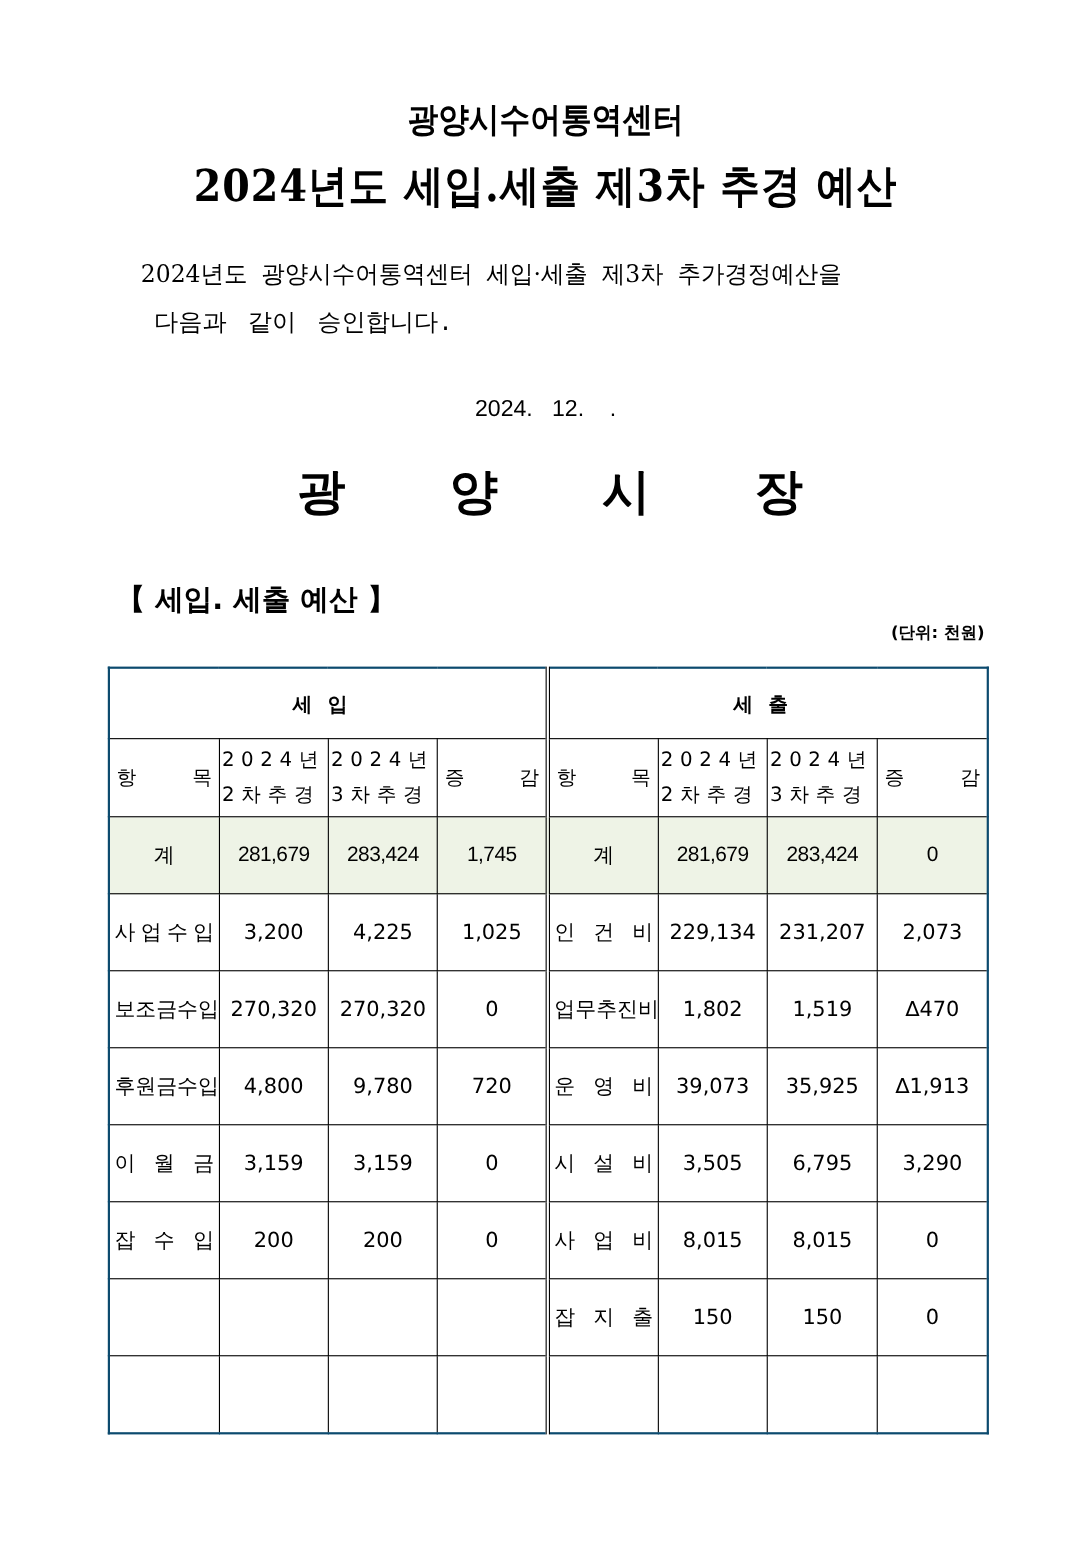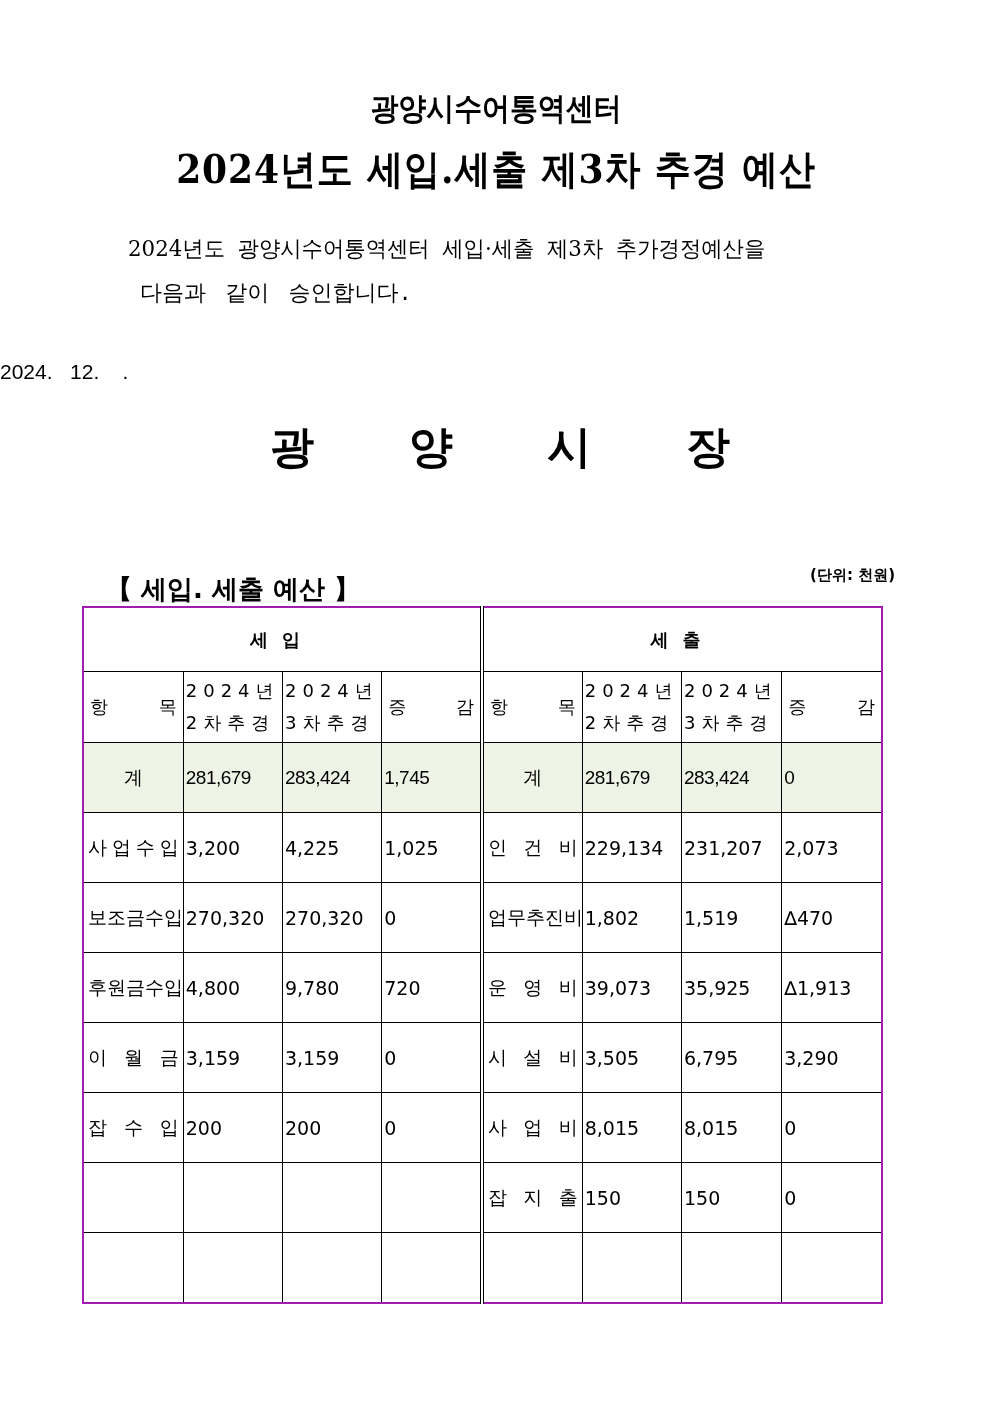--- a/index.html
+++ b/index.html
@@ -2,31 +2,31 @@
 <html><head>
 <meta charset="utf-8">
 <style>
   html, body { margin: 0; padding: 0; background: #ffffff; }
   body { width: 992px; height: 1403px; position: relative; overflow: hidden; font-family: "DejaVu Sans", sans-serif; color: #000; }
   .abs { position: absolute; }
   .org { left: 0; width: 992px; top: 88px; text-align: center; font-family: "DejaVu Serif", serif; font-weight: bold; font-size: 31px; letter-spacing: 0px; transform: scaleX(0.9); }
   .title { left: 0; width: 992px; top: 142px; text-align: center; font-family: "DejaVu Serif", serif; font-weight: bold; font-size: 40px; letter-spacing: 1px; transform: scaleX(0.9); }
   .body1 { left: 128px; top: 234px; font-family: "DejaVu Serif", serif; font-size: 22px; transform-origin: left; transform: scaleX(0.97); white-space: nowrap; word-spacing: 6px; }
   .body2 { left: 106px; top: 278px; font-family: Liberation Mono, monospace; font-size: 22px; white-space: nowrap; word-spacing: 6px; margin-left: 34px; }
-  .date { left: 0; width: 992px; top: 360px; font-family: "Liberation Sans", sans-serif; font-size: 21px; white-space: pre; }
+  .date { left: 0; width: 992px; top: 360px; text-align: center; font-family: "Liberation Sans", sans-serif; font-size: 21px; white-space: pre; }
   .mayor { left: 270px; width: 460px; top: 418px; display: flex; justify-content: space-between; font-family: "DejaVu Serif", serif; font-weight: bold; font-size: 44px; }
-  .section { left: 106px; top: 528px; font-family: "DejaVu Sans", sans-serif; font-weight: bold; font-size: 26px; white-space: nowrap; margin-top: 44px; }
+  .section { left: 106px; top: 528px; font-family: "DejaVu Sans", sans-serif; font-weight: bold; font-size: 26px; white-space: nowrap; }
   .unit { right: 97px; top: 566px; font-size: 15px; font-family: "DejaVu Sans", sans-serif; font-weight: bold; }
-  table.budget { position: absolute; left: 82px; top: 606px; width: 801px; border-collapse: collapse; border: 2px solid #a21caf; table-layout: fixed; font-family: "DejaVu Sans", sans-serif; font-size: 19px; }
+  table.budget { position: absolute; left: 98px; top: 606px; width: 801px; border-collapse: collapse; border: 2px solid #0c4a6e; table-layout: fixed; font-family: "DejaVu Sans", sans-serif; font-size: 19px; }
   table.budget td { border: 1px solid #000; padding: 0 2px; height: 69px; }
   table.budget tr.h1 td { height: 63px; text-align: center; font-weight: bold; font-size: 18px; letter-spacing: 14px; }
   table.budget tr.h2 td { height: 70px; font-size: 18px; }
   .colhead { text-align: left; line-height: 32px; letter-spacing: 6px; }
   .spread { display: flex; justify-content: space-between; padding: 0 4px; }
-  .num { text-align: left; white-space: nowrap; }
+  .num { text-align: center; white-space: nowrap; }
   tr.total td { background: #eef3e6; }
   tr.total .num { font-family: "Liberation Sans", sans-serif; font-size: 19px; letter-spacing: -0.5px; }
   .center { text-align: center; }
   td.divider { border-right: 4px double #000 !important; }
   .lbl { display: flex; justify-content: space-between; padding: 0 2px; }
 </style>
 </head>
 <body>
 
 <div class="abs org">광양시수어통역센터</div>

